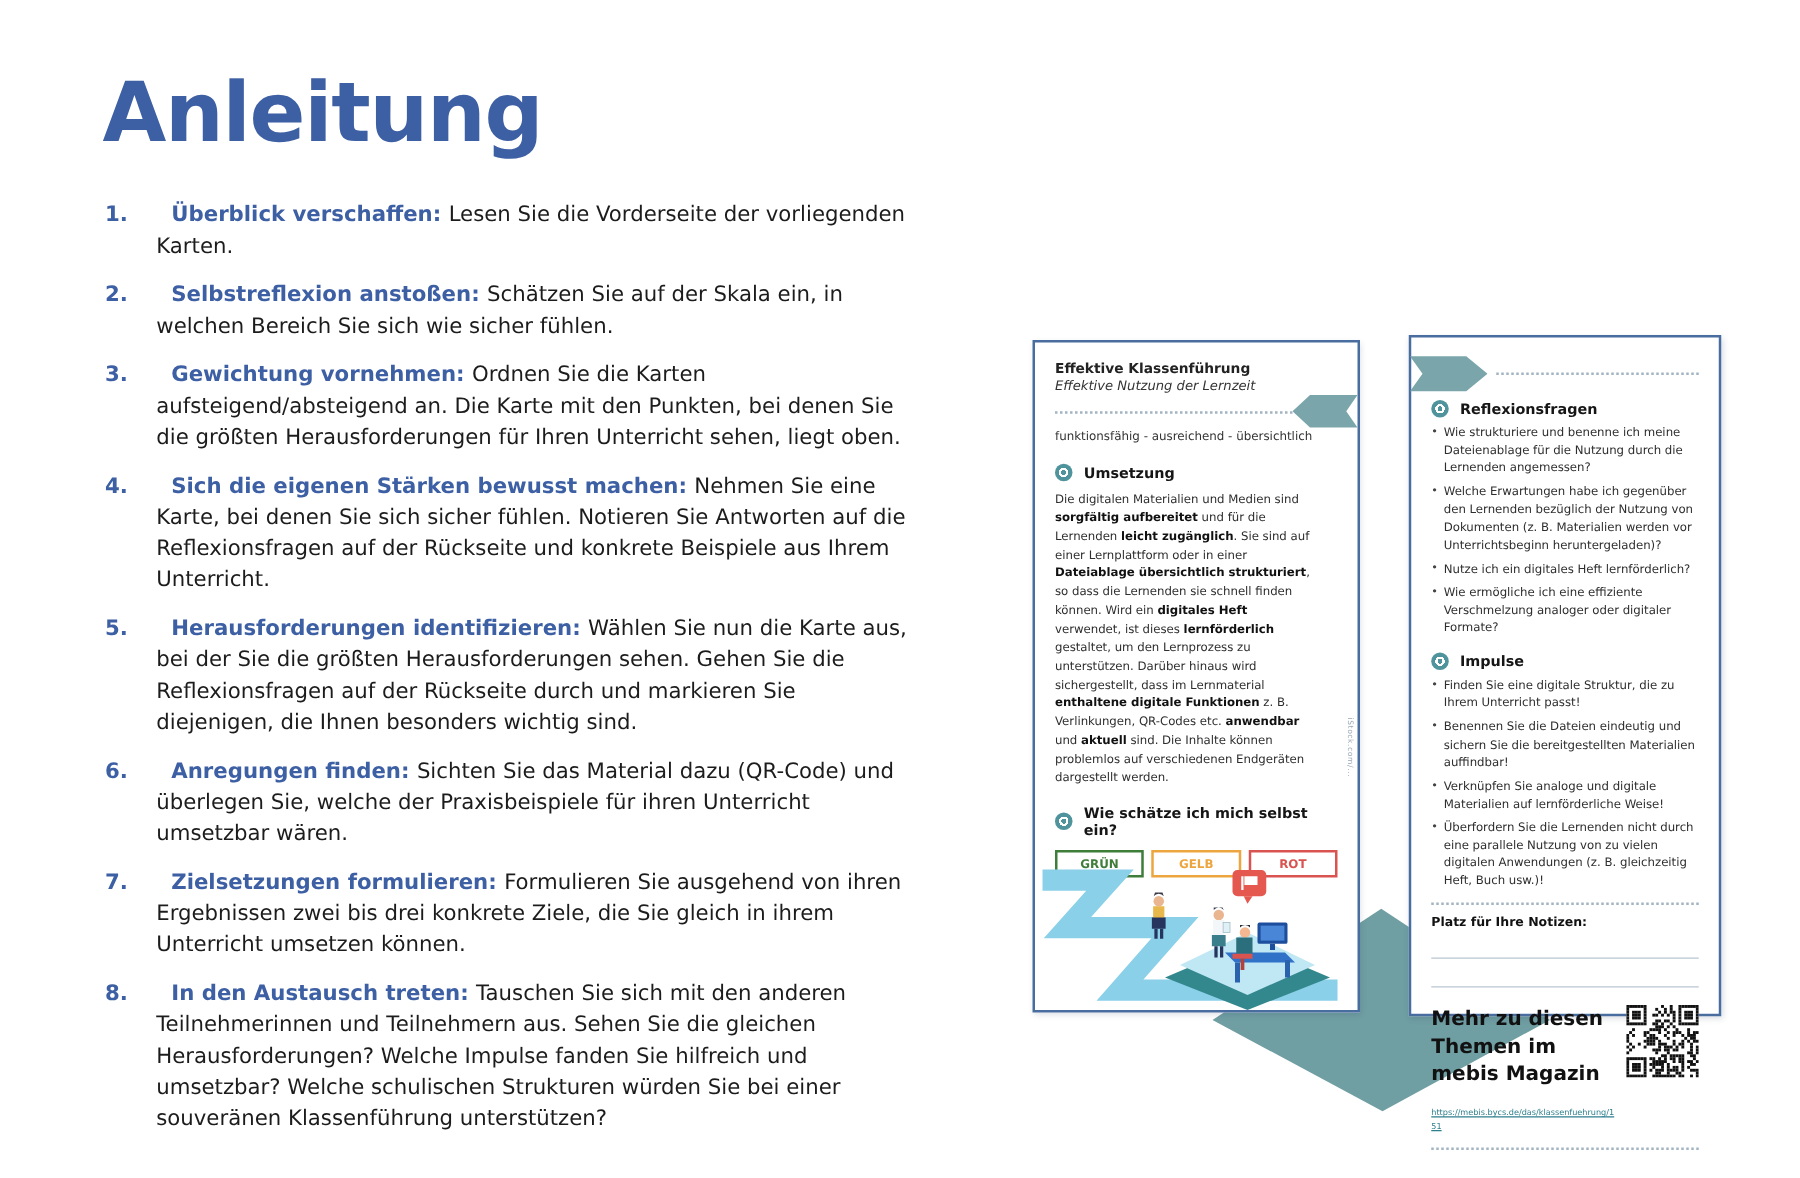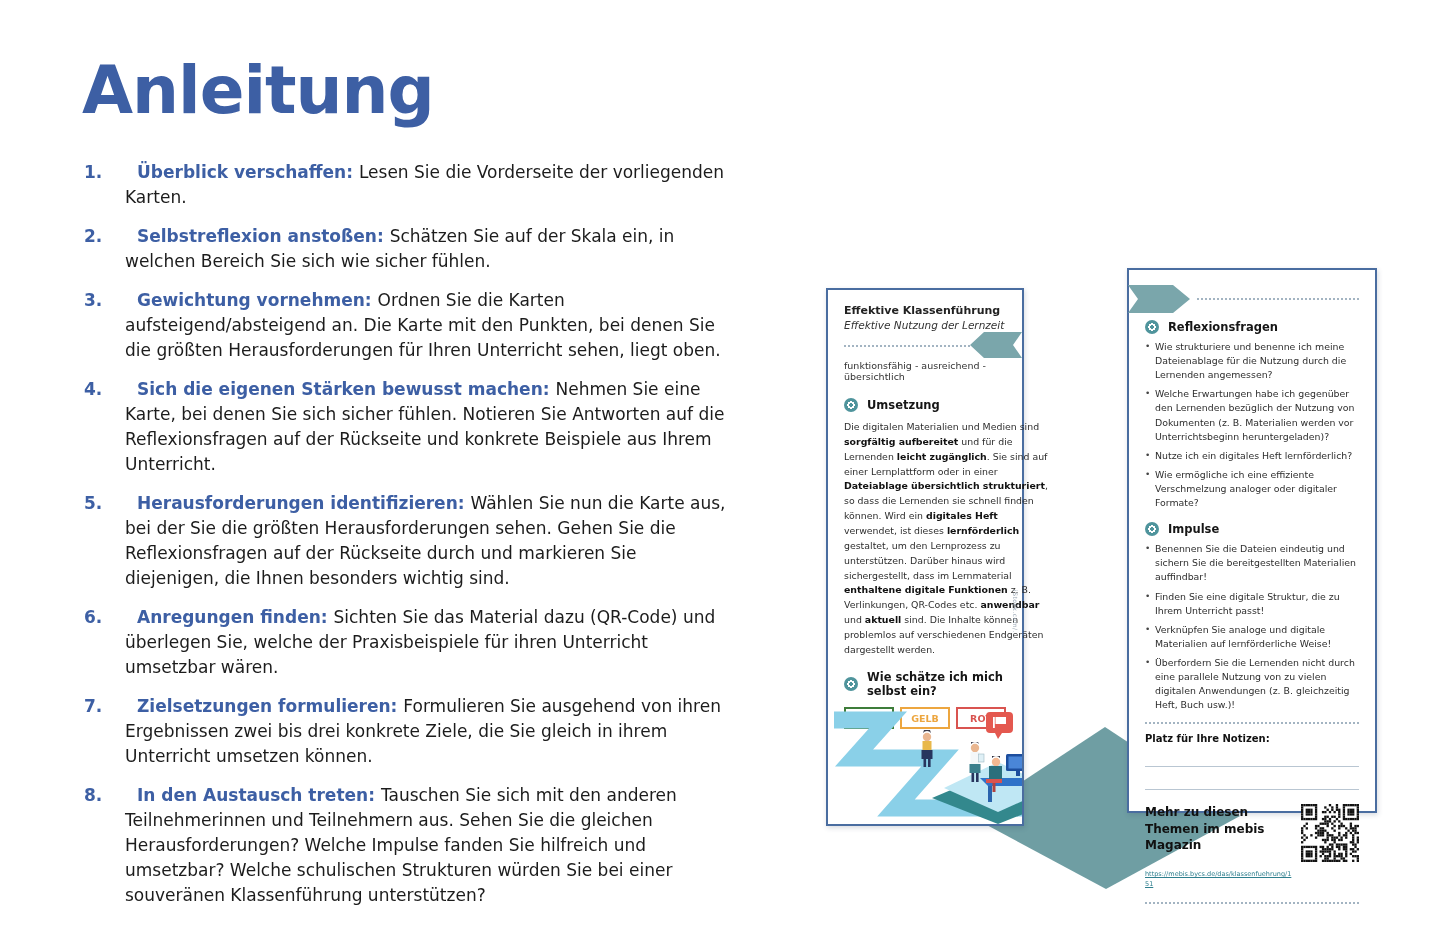--- a/index.html
+++ b/index.html
@@ -29,21 +29,21 @@
   .step-label{ font-weight:bold; color:var(--blue);margin-left:12px; }
 
   
   .diamond{ position:absolute; left:950px; top:718px; width:320px; height:180px; z-index:0; }
 
   
   .card{
     position:absolute; background:#ffffff; border:2px solid var(--card-border);
     box-shadow:1px 2px 5px rgba(40,60,90,.18); z-index:2; color:#2a2a2a;
   }
-  .card-front{ left:826px; top:272px; width:198px; height:538px; padding:14px 16px;margin-top:16px; }
+  .card-front{ left:826px; top:272px; width:262px; height:538px; padding:14px 16px; }
   .card-back { left:1127px; top:268px; width:250px; height:545px; padding:14px 16px; }
 
   .series-title{ font-size:11px; font-weight:bold; color:#222; }
   .series-subtitle{ font-size:10.5px; font-style:italic; color:#333; margin-top:2px; }
   .dotted{ border-bottom:2px dotted var(--dot); }
   .front-divider{ position:relative; margin-top:8px; height:14px; }
   .front-divider .dotted{ position:absolute; left:0; right:28px; top:6px; }
   .flag-left{ position:absolute; right:-16px; top:-8px; }
 
   .card-title{ margin-top:12px; font-size:16.5px; line-height:1.32; color:#111; }
@@ -74,21 +74,21 @@
   .bullets li{ position:relative; padding-left:10px; font-size:9.4px; line-height:1.5;
     margin-bottom:5px; color:#2e2e2e; }
   .bullets li::before{ content:"•"; position:absolute; left:0; top:0; font-size:9px; color:#444; }
 
   .back-divider{ margin-top:10px; }
   .notes-head{ margin-top:9px; font-size:10px; font-weight:bold; color:#111; }
   .note-line{ border-bottom:1px solid #b9c6d2; margin-top:22px; width:214px; }
 
   .more-row{ display:flex; margin-top:14px; width:214px; }
   .more-col{ flex:1; padding-right:8px; }
-  .more-head{ font-size:12px; font-weight:bold; line-height:1.35; color:#111; }
+  .more-head{ font-size:16px; font-weight:bold; line-height:1.35; color:#111; }
   .link{ display:block; margin-top:16px; font-size:6.5px; line-height:1.6;
     color:#2e7f8e; text-decoration:underline; word-break:break-all; }
   .qr{ flex:0 0 58px; height:58px; }
   .back-bottom-dotted{ margin-top:12px; width:214px; }
 </style>
 </head>
 <body>
 
 <div class="page">
 
@@ -228,22 +228,22 @@
         <li>Welche Erwartungen habe ich gegenüber den Lernenden bezüglich der Nutzung von Dokumenten (z. B. Materialien werden vor Unterrichtsbeginn heruntergeladen)?</li>
         <li>Nutze ich ein digitales Heft lernförderlich?</li>
         <li>Wie ermögliche ich eine effiziente Verschmelzung analoger oder digitaler Formate?</li>
       </ul>
 
     <div class="sec-head" style="margin-top:12px;">
       <span class="ring"></span>
       <span class="sec-label">Impulse</span>
     </div>
     <ul class="bullets">
+        <li>Finden Sie eine digitale Struktur, die zu Ihrem Unterricht passt!</li>
         <li>Benennen Sie die Dateien eindeutig und sichern Sie die bereitgestellten Materialien auffindbar!</li>
-        <li>Finden Sie eine digitale Struktur, die zu Ihrem Unterricht passt!</li>
         <li>Verknüpfen Sie analoge und digitale Materialien auf lernförderliche Weise!</li>
         <li>Überfordern Sie die Lernenden nicht durch eine parallele Nutzung von zu vielen digitalen Anwendungen (z. B. gleichzeitig Heft, Buch usw.)!</li>
       </ul>
 
     <div class="dotted back-divider"></div>
     <div class="notes-head">Platz für Ihre Notizen:</div>
     <div class="note-line"></div>
     <div class="note-line"></div>
 
     <div class="more-row">

